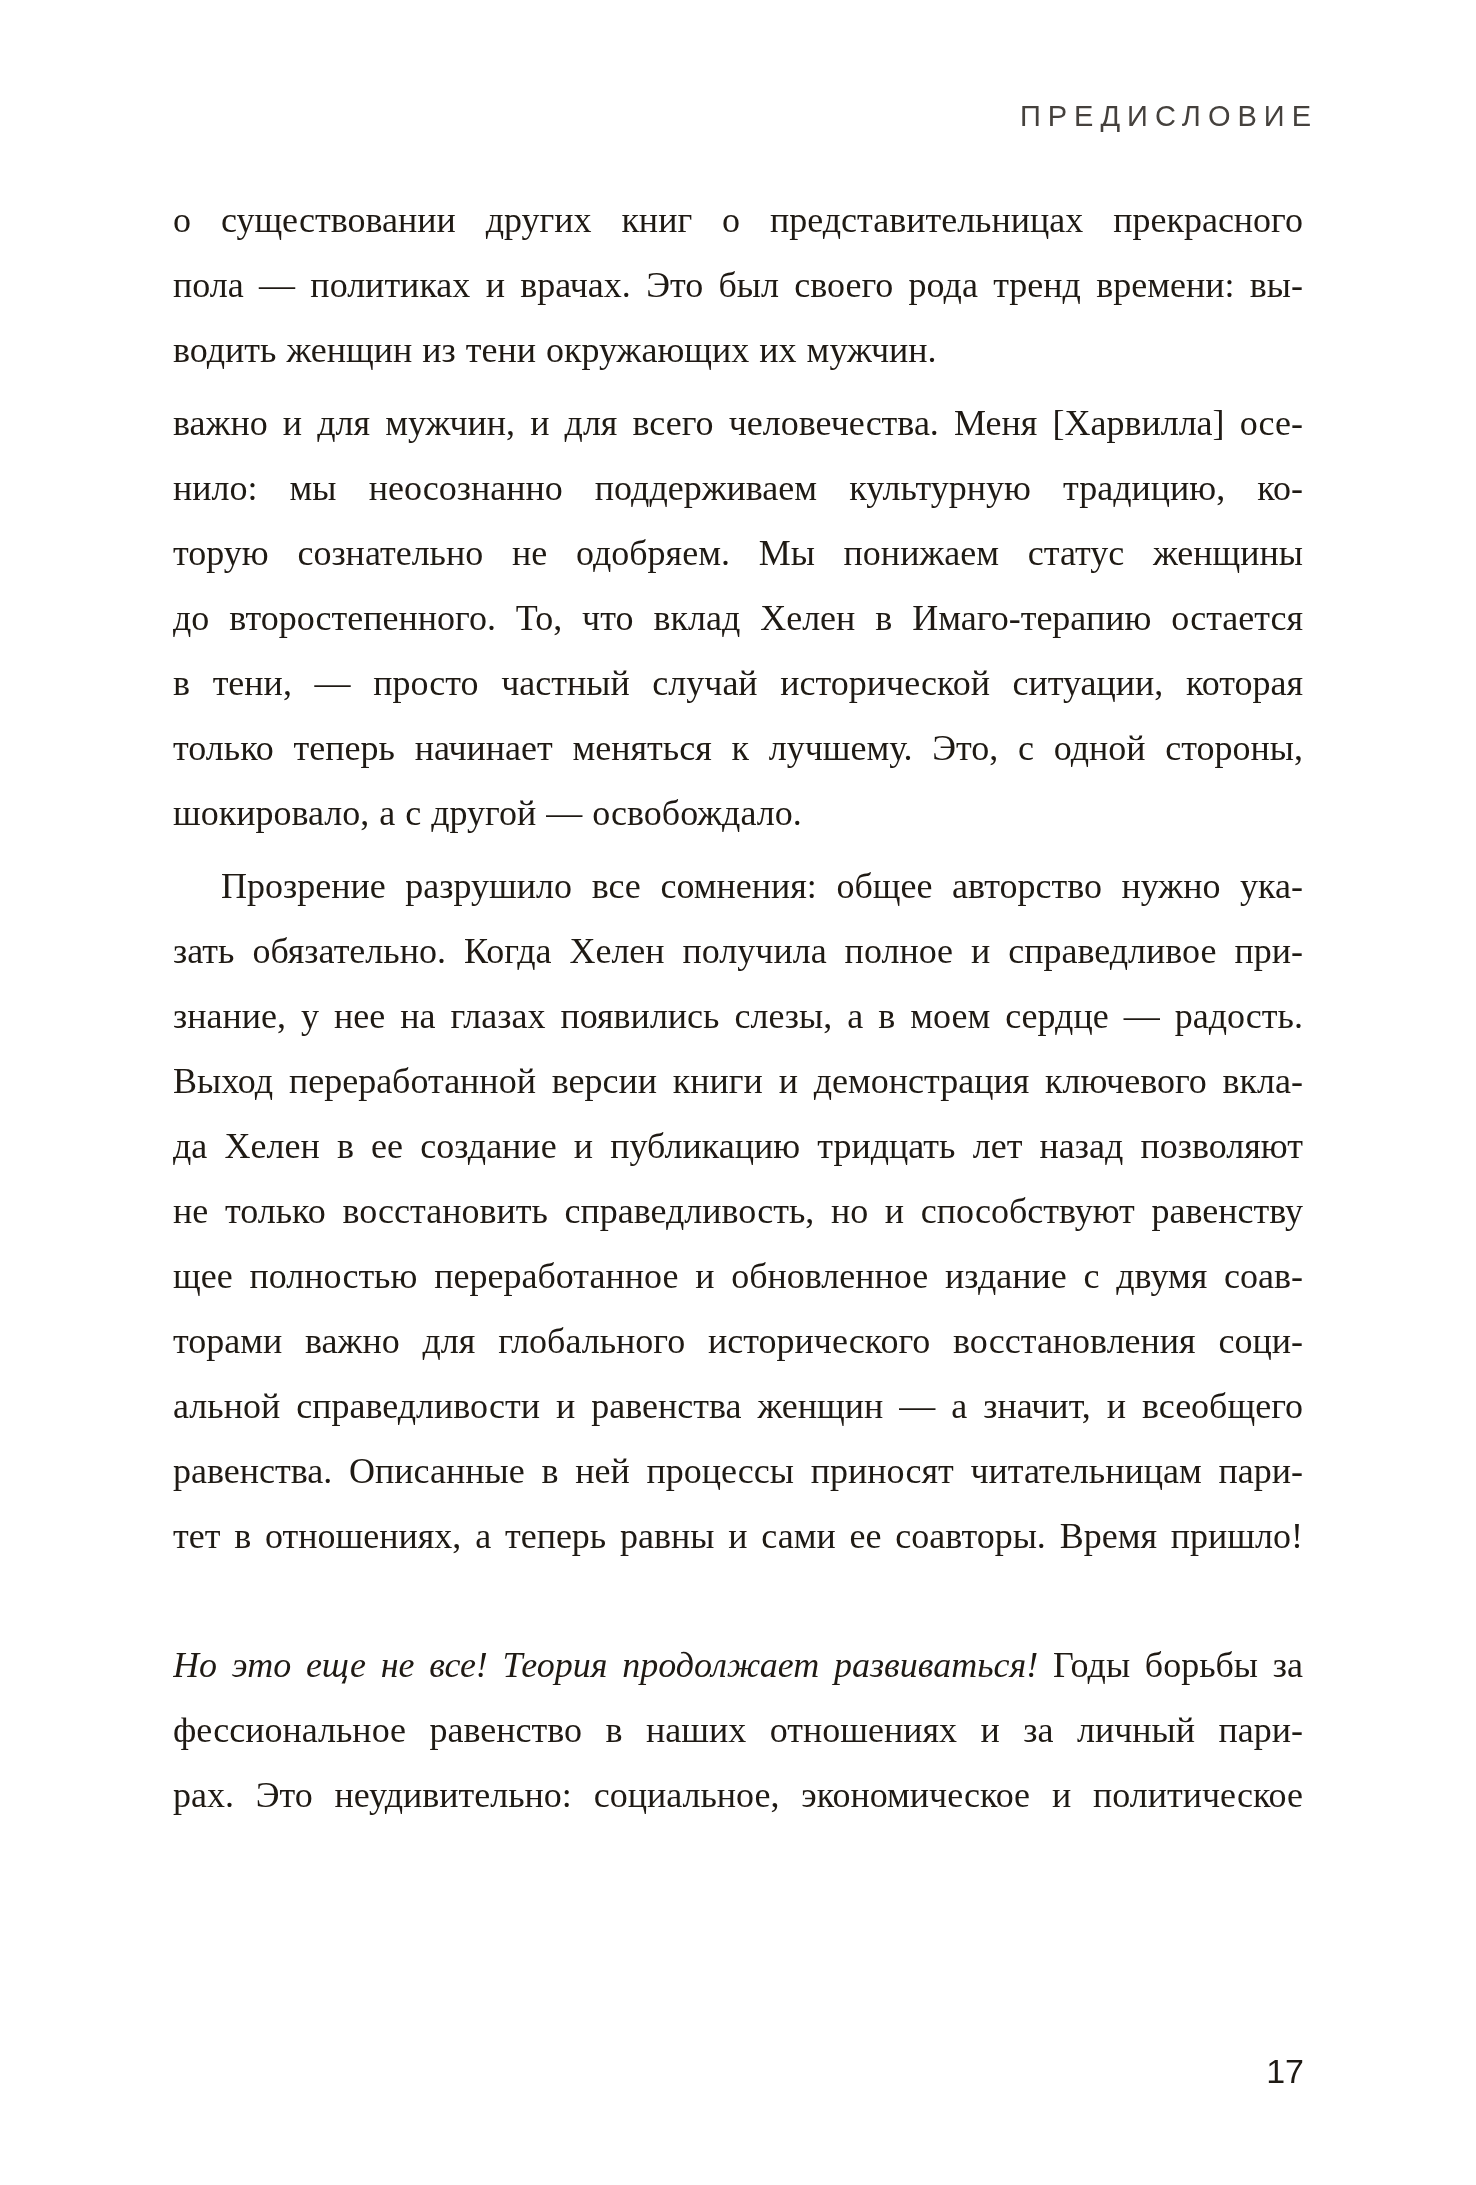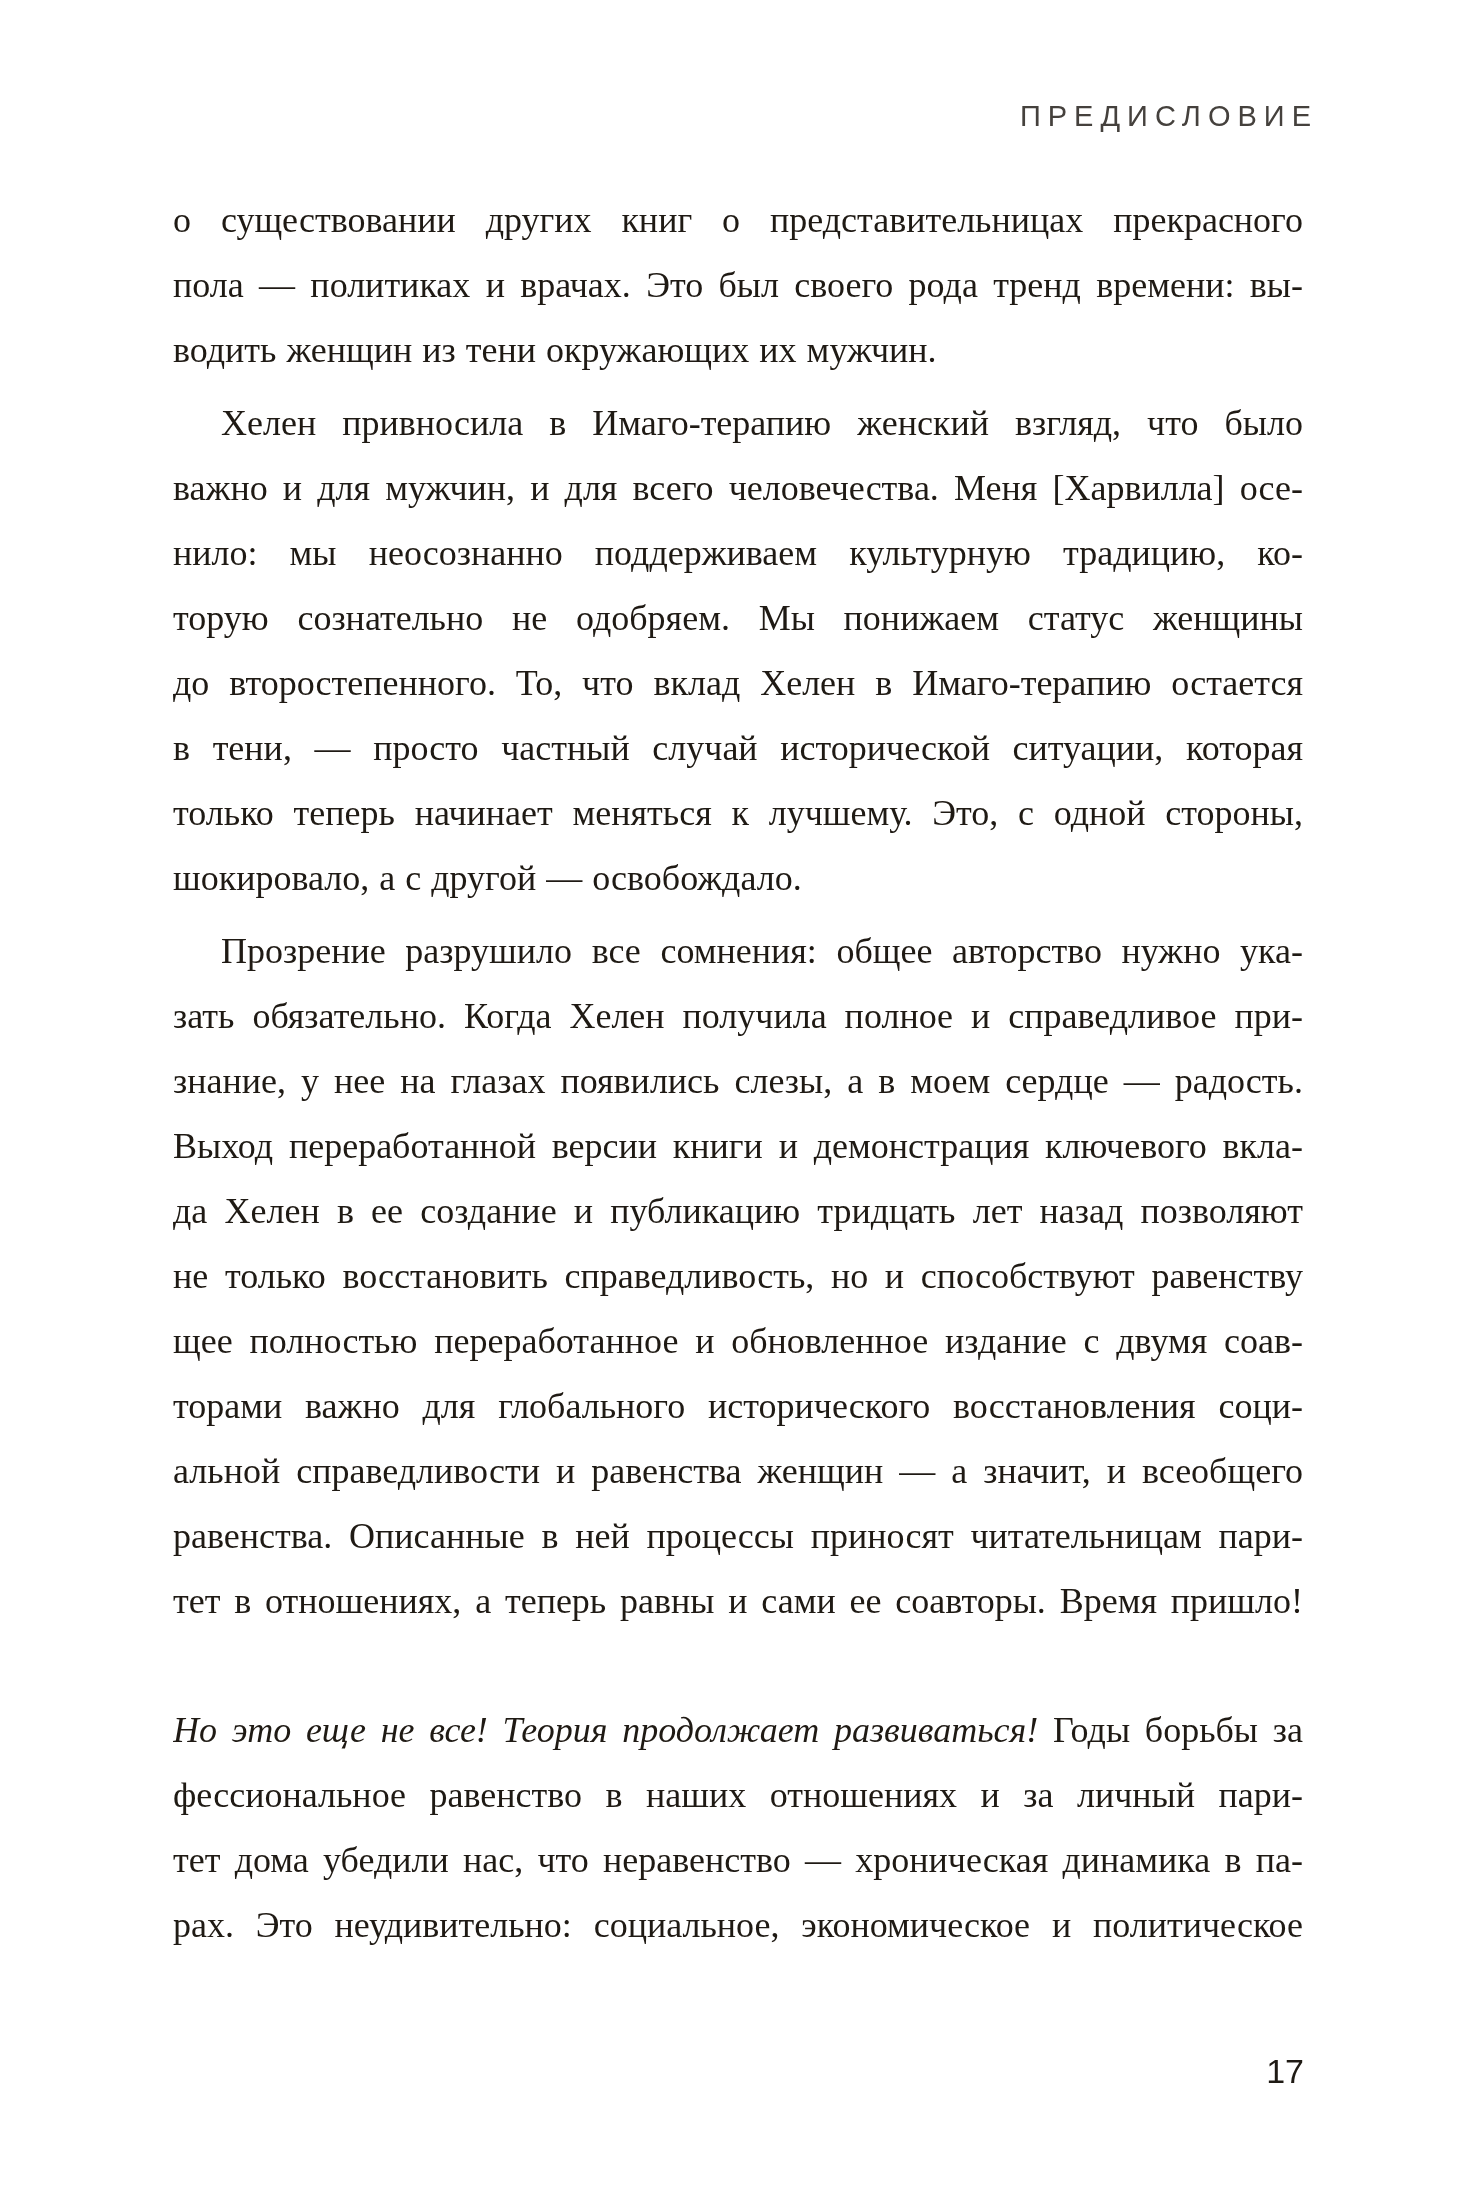--- a/index.html
+++ b/index.html
@@ -76,21 +76,20 @@
 <div class="page" style="--paper: #ffffff; --ink: #1f1a14; --head-ink: #45413d;">
   <div class="running-head">ПРЕДИСЛОВИЕ</div>
 
   <div class="page-body">
       <div class="paragraph">
         <div class="line">о существовании других книг о представительницах прекрасного</div>
         <div class="line">пола — политиках и врачах. Это был своего рода тренд времени: вы-</div>
         <div class="line short">водить женщин из тени окружающих их мужчин.</div>
       </div>
       <div class="paragraph">
-        <div class="line indent">Хелен привносила в Имаго-терапию женский взгляд, что было</div>
         <div class="line">важно и для мужчин, и для всего человечества. Меня [Харвилла] осе-</div>
         <div class="line">нило: мы неосознанно поддерживаем культурную традицию, ко-</div>
         <div class="line">торую сознательно не одобряем. Мы понижаем статус женщины</div>
         <div class="line">до второстепенного. То, что вклад Хелен в Имаго-терапию остается</div>
         <div class="line">в тени, — просто частный случай исторической ситуации, которая</div>
         <div class="line">только теперь начинает меняться к лучшему. Это, с одной стороны,</div>
         <div class="line short">шокировало, а с другой — освобождало.</div>
       </div>
       <div class="paragraph">
         <div class="line indent">Прозрение разрушило все сомнения: общее авторство нужно ука-</div>
@@ -101,19 +100,18 @@
         <div class="line">не только восстановить справедливость, но и способствуют равенству</div>
         <div class="line">щее полностью переработанное и обновленное издание с двумя соав-</div>
         <div class="line">торами важно для глобального исторического восстановления соци-</div>
         <div class="line">альной справедливости и равенства женщин — а значит, и всеобщего</div>
         <div class="line">равенства. Описанные в ней процессы приносят читательницам пари-</div>
         <div class="line">тет в отношениях, а теперь равны и сами ее соавторы. Время пришло!</div>
       </div>
       <div class="paragraph gap">
         <div class="line"><em>Но это еще не все! Теория продолжает развиваться!</em> Годы борьбы за про-</div>
         <div class="line">фессиональное равенство в наших отношениях и за личный пари-</div>
-        <div class="line">тет дома убедили нас, что неравенство — хроническая динамика в па-</div>
         <div class="line">рах. Это неудивительно: социальное, экономическое и политическое</div>
       </div>
     </div>
 
   <div class="folio">17</div>
 </div>
 
 </body></html>

